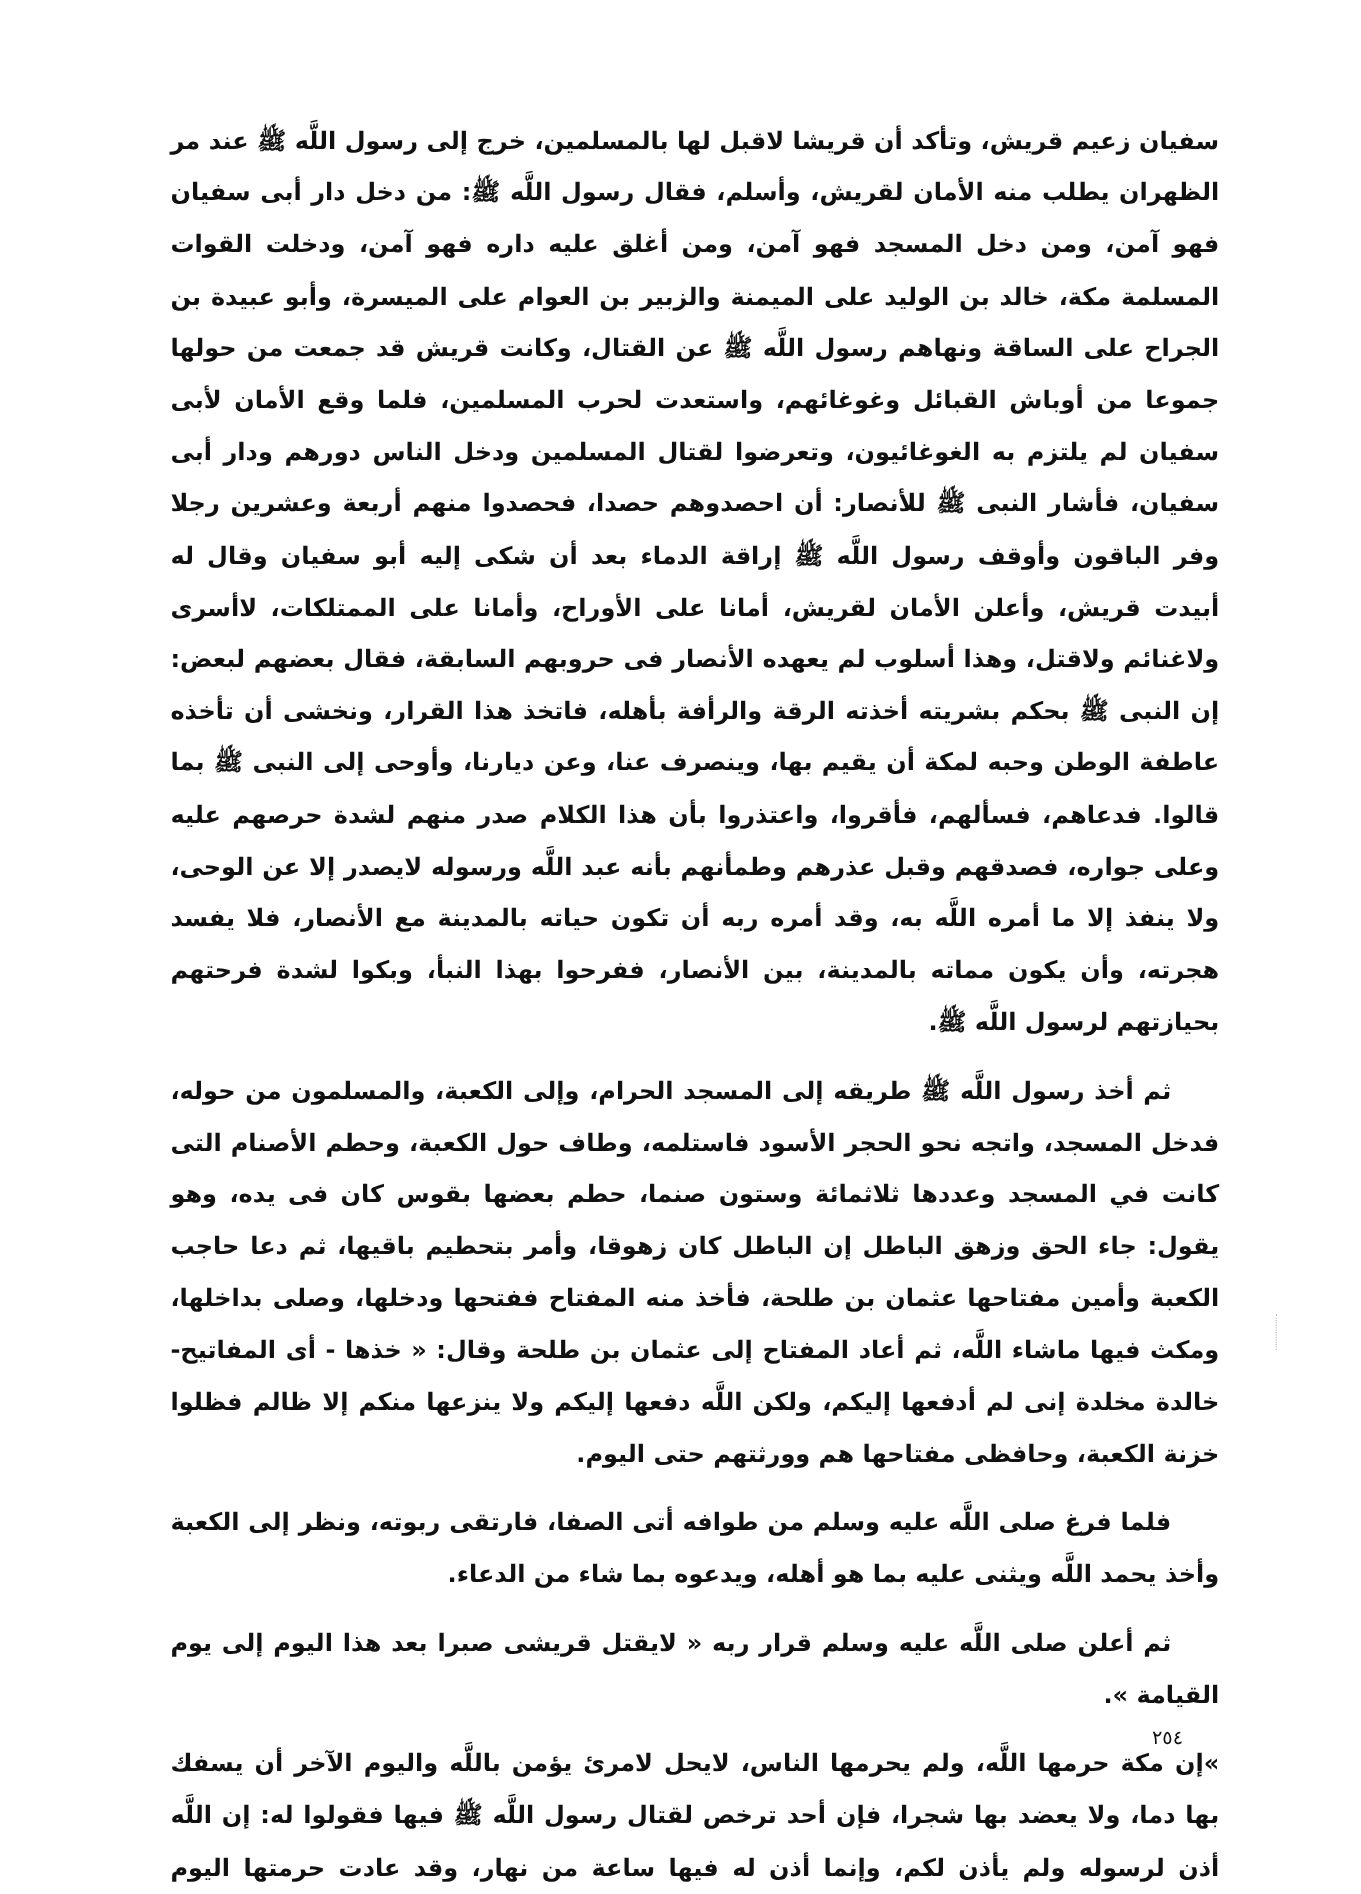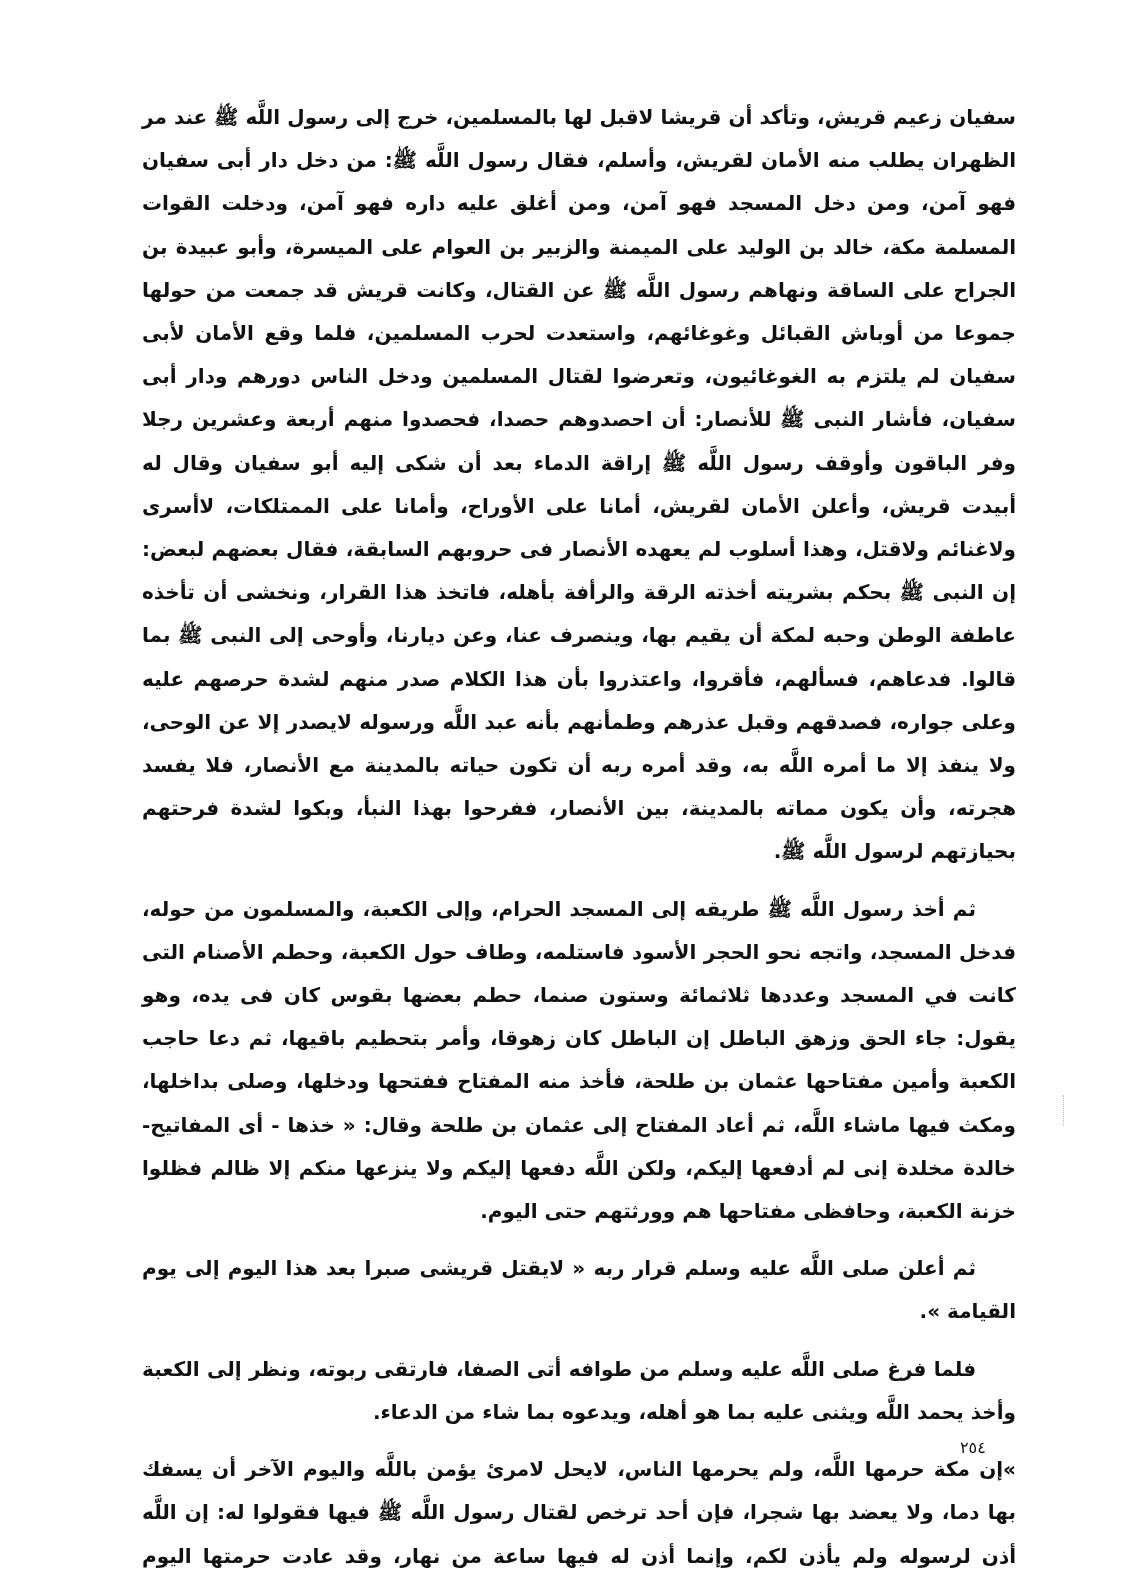--- a/index.html
+++ b/index.html
@@ -40,21 +40,21 @@
       height: 30px;
       border-left: 1px dotted #bbbbbb;
     }
   </style>
 </head>
 <body>
 
 <div class="page">
   <p class="para">سفيان زعيم قريش، وتأكد أن قريشا لاقبل لها بالمسلمين، خرج إلى رسول اللَّه ﷺ عند مر الظهران يطلب منه الأمان لقريش، وأسلم، فقال رسول اللَّه ﷺ: من دخل دار أبى سفيان فهو آمن، ومن دخل المسجد فهو آمن، ومن أغلق عليه داره فهو آمن، ودخلت القوات المسلمة مكة، خالد بن الوليد على الميمنة والزبير بن العوام على الميسرة، وأبو عبيدة بن الجراح على الساقة ونهاهم رسول اللَّه ﷺ عن القتال، وكانت قريش قد جمعت من حولها جموعا من أوباش القبائل وغوغائهم، واستعدت لحرب المسلمين، فلما وقع الأمان لأبى سفيان لم يلتزم به الغوغائيون، وتعرضوا لقتال المسلمين ودخل الناس دورهم ودار أبى سفيان، فأشار النبى ﷺ للأنصار: أن احصدوهم حصدا، فحصدوا منهم أربعة وعشرين رجلا وفر الباقون وأوقف رسول اللَّه ﷺ إراقة الدماء بعد أن شكى إليه أبو سفيان وقال له أبيدت قريش، وأعلن الأمان لقريش، أمانا على الأوراح، وأمانا على الممتلكات، لاأسرى ولاغنائم ولاقتل، وهذا أسلوب لم يعهده الأنصار فى حروبهم السابقة، فقال بعضهم لبعض: إن النبى ﷺ بحكم بشريته أخذته الرقة والرأفة بأهله، فاتخذ هذا القرار، ونخشى أن تأخذه عاطفة الوطن وحبه لمكة أن يقيم بها، وينصرف عنا، وعن ديارنا، وأوحى إلى النبى ﷺ بما قالوا. فدعاهم، فسألهم، فأقروا، واعتذروا بأن هذا الكلام صدر منهم لشدة حرصهم عليه وعلى جواره، فصدقهم وقبل عذرهم وطمأنهم بأنه عبد اللَّه ورسوله لايصدر إلا عن الوحى، ولا ينفذ إلا ما أمره اللَّه به، وقد أمره ربه أن تكون حياته بالمدينة مع الأنصار، فلا يفسد هجرته، وأن يكون مماته بالمدينة، بين الأنصار، ففرحوا بهذا النبأ، وبكوا لشدة فرحتهم بحيازتهم لرسول اللَّه ﷺ.</p>
   <p class="para indent gap">ثم أخذ رسول اللَّه ﷺ طريقه إلى المسجد الحرام، وإلى الكعبة، والمسلمون من حوله، فدخل المسجد، واتجه نحو الحجر الأسود فاستلمه، وطاف حول الكعبة، وحطم الأصنام التى كانت في المسجد وعددها ثلاثمائة وستون صنما، حطم بعضها بقوس كان فى يده، وهو يقول: جاء الحق وزهق الباطل إن الباطل كان زهوقا، وأمر بتحطيم باقيها، ثم دعا حاجب الكعبة وأمين مفتاحها عثمان بن طلحة، فأخذ منه المفتاح ففتحها ودخلها، وصلى بداخلها، ومكث فيها ماشاء اللَّه، ثم أعاد المفتاح إلى عثمان بن طلحة وقال: « خذها - أى المفاتيح- خالدة مخلدة إنى لم أدفعها إليكم، ولكن اللَّه دفعها إليكم ولا ينزعها منكم إلا ظالم فظلوا خزنة الكعبة، وحافظى مفتاحها هم وورثتهم حتى اليوم.</p>
+  <p class="para indent gap">فلما فرغ صلى اللَّه عليه وسلم من طوافه أتى الصفا، فارتقى ربوته، ونظر إلى الكعبة وأخذ يحمد اللَّه ويثنى عليه بما هو أهله، ويدعوه بما شاء من الدعاء.</p>
   <p class="para indent gap">ثم أعلن صلى اللَّه عليه وسلم قرار ربه « لايقتل قريشى صبرا بعد هذا اليوم إلى يوم القيامة ».</p>
-  <p class="para indent gap">فلما فرغ صلى اللَّه عليه وسلم من طوافه أتى الصفا، فارتقى ربوته، ونظر إلى الكعبة وأخذ يحمد اللَّه ويثنى عليه بما هو أهله، ويدعوه بما شاء من الدعاء.</p>
   <p class="para gap">»إن مكة حرمها اللَّه، ولم يحرمها الناس، لايحل لامرئ يؤمن باللَّه واليوم الآخر أن يسفك بها دما، ولا يعضد بها شجرا، فإن أحد ترخص لقتال رسول اللَّه ﷺ فيها فقولوا له: إن اللَّه أذن لرسوله ولم يأذن لكم، وإنما أذن له فيها ساعة من نهار، وقد عادت حرمتها اليوم كحرمتها بالأمس، وليبلغ الشاهد الغائب ».</p>
 
 </div>
 
 <div class="margin-dots"></div>
 
 <div class="page-number">٢٥٤</div>
 
 </body></html>

